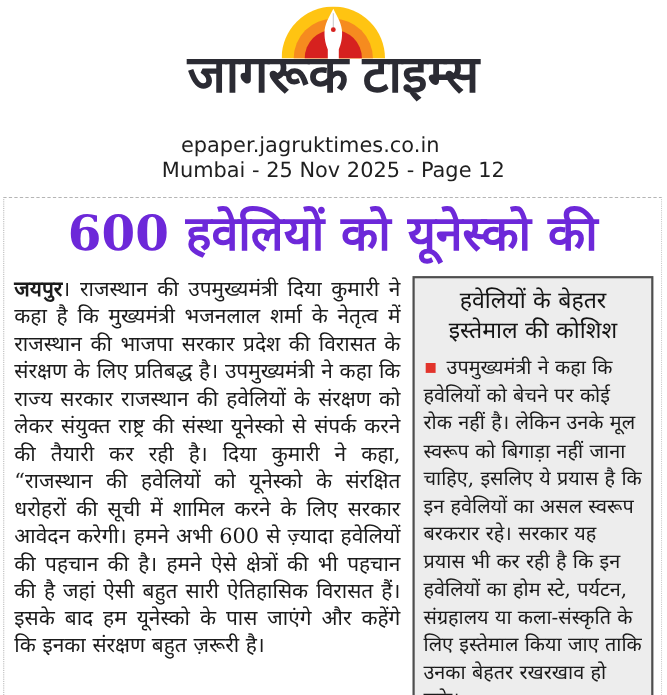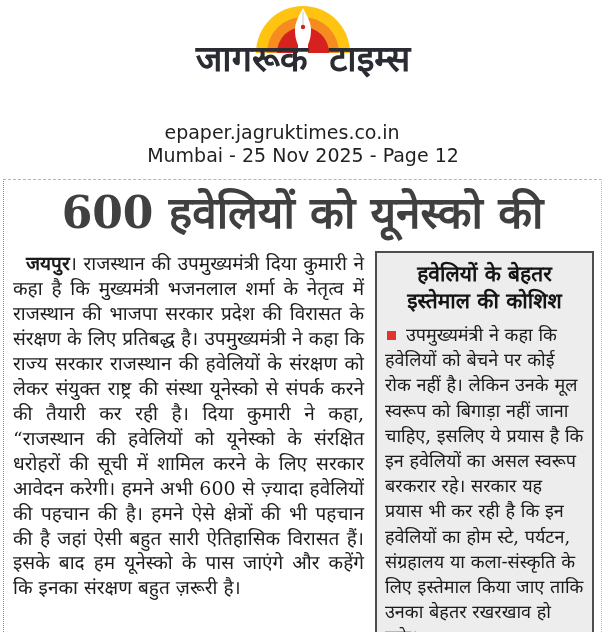--- a/index.html
+++ b/index.html
@@ -16,56 +16,56 @@
   .logo { position: relative; width: 606px; height: 100px; }
   .sun-wrap { position: absolute; left: 50%; top: 6px; transform: translateX(-50%);
               width: 94px; height: 47px; overflow: hidden; }
   .sun-arc { position: absolute; border-radius: 50%; left: 50%; }
   .sun-outer { width: 94px; height: 94px; top: 0;  margin-left: -47px; background: #FFC412; }
   .sun-mid   { width: 72px; height: 72px; top: 11px; margin-left: -36px; background: #F68B1F; }
   .sun-inner { width: 52px; height: 52px; top: 21px; margin-left: -26px; background: #D6211F; }
   .nib { position: absolute; left: 50%; top: 8px; transform: translateX(-50%); }
   .wordmark {
     position: absolute; top: 44px; left: 0; width: 606px;
-    font-size: 36px; font-weight: 700; color: #2B2B33;
-    font-family: Liberation Mono, monospace;
+    font-size: 47px; font-weight: 700; color: #2B2B33;
+    font-family: Liberation Sans, sans-serif;
     letter-spacing: 0px; line-height: 1.0; white-space: nowrap;
   }
   .mast-url  { position: absolute; top: 121px; left: 0; width: 564px; font-size: 19px; color: #1f1f1f; }
   .mast-edition { position: absolute; top: 144px; left: 0; width: 606px; font-size: 19px; color: #1f1f1f; }
 
   
   .clip {
     position: absolute; left: 3px; right: 4px; top: 179px; bottom: 0;
     border-top: 1px dashed #b5b5b5;
     border-left: 1px dotted #8a8a8a;
     border-right: 1px dotted #bdbdbd;
     background: #ffffff;
   }
   .headline {
     text-align: center; padding-top: 6px;
     font-family: "DejaVu Serif", "Liberation Serif", serif;
-    font-weight: 700; font-size: 44px; line-height: 1.22; color: #404040;
+    font-weight: 700; font-size: 44px; line-height: 1.22; color: #6d28d9;
   }
   .content-row { display: flex; padding: 11px 7px 0 9px; gap: 11px; align-items: flex-start; }
   .body-col {
     flex: 1; min-width: 0;
     font-family: "DejaVu Serif", "Liberation Serif", serif;
     font-size: 19px; line-height: 1.315; text-align: justify; color: #1b1b1b;
   }
-  .dateline { font-weight: 700; margin-left: 13px; }
+  .dateline { font-weight: 700; }
 
   .side-box {
     width: 219px; flex: 0 0 219px;
     background: #EDEDED; border: 2px solid #4E4E4E;
     padding: 7px 8px 9px 8px;
     font-family: "DejaVu Serif", "Liberation Serif", serif;
   }
   .side-head {
-    text-align: center; font-weight: 700; font-size: 21px; line-height: 1.32; color: #141414;
+    text-align: center; font-weight: 400; font-size: 21px; line-height: 1.32; color: #141414;
   }
   .side-body { margin-top: 7px; font-size: 18px; line-height: 1.4; color: #1b1b1b; }
   .bullet-sq {
     display: inline-block; width: 9px; height: 9px; background: #E2342C;
     margin: 0 10px 1px 2px; vertical-align: baseline;
   }
 </style>
 </head>
 <body>
 

